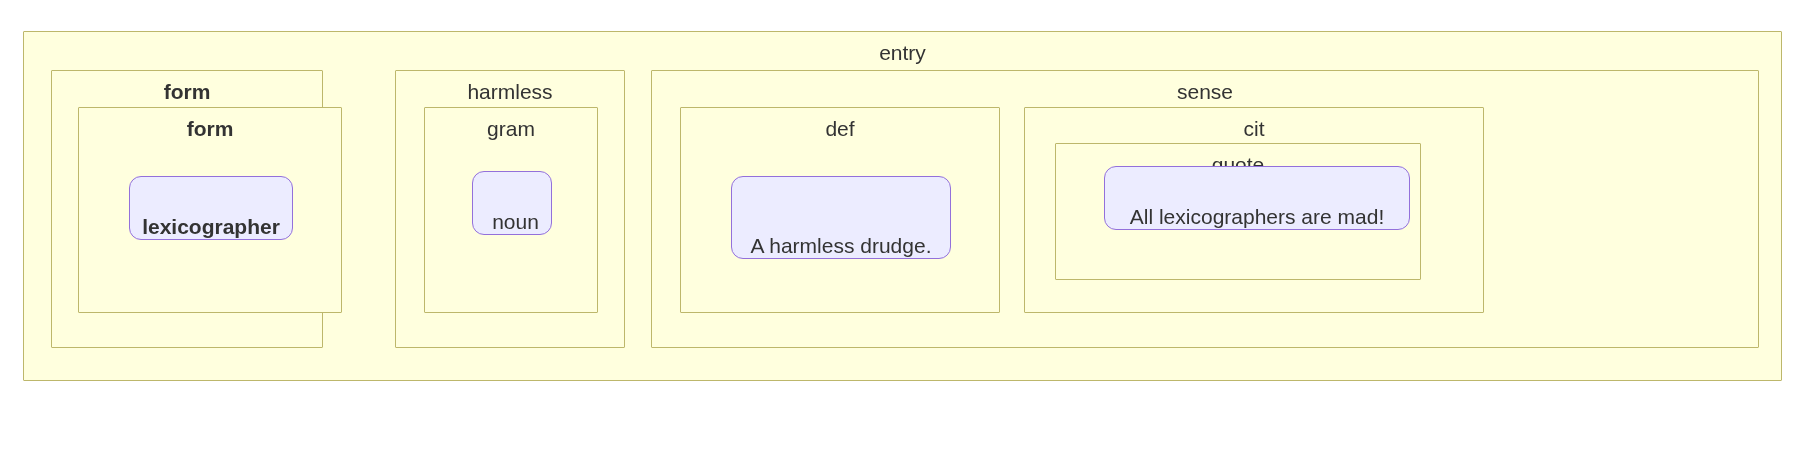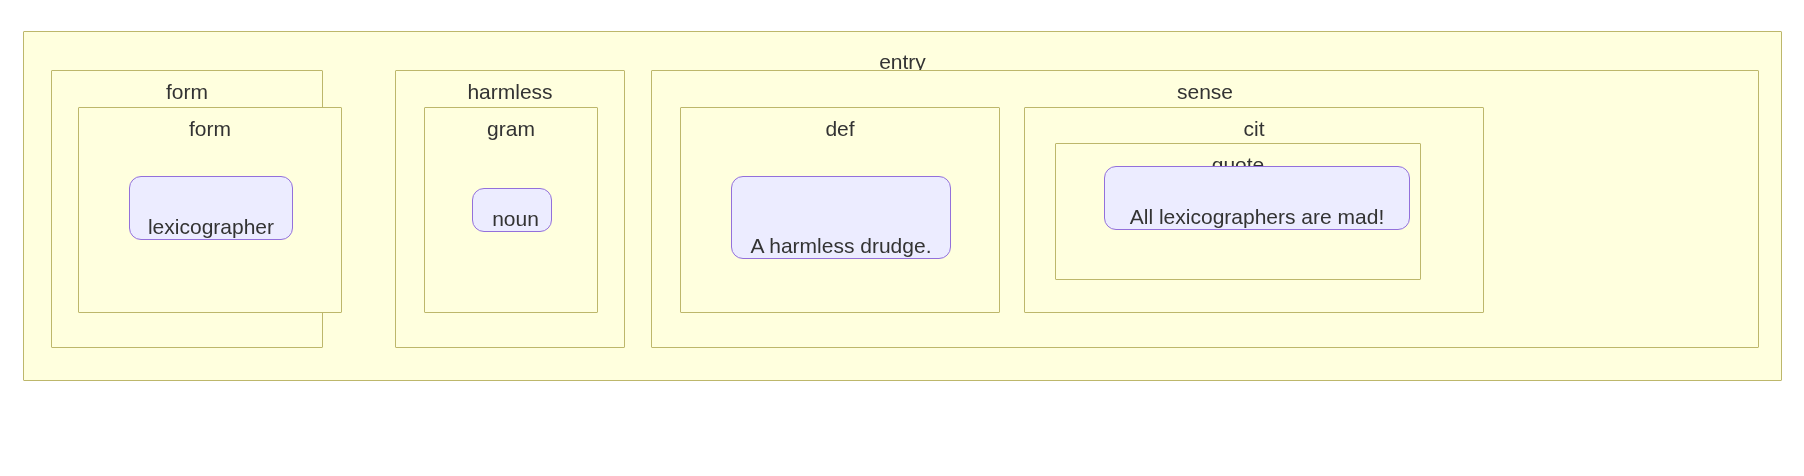--- a/index.html
+++ b/index.html
@@ -32,21 +32,21 @@
     right: 0;
     text-align: center;
     color: #333333;
     font-size: 21px;
     line-height: 24px;
     font-family: "Liberation Sans", sans-serif;
     white-space: nowrap;
   }
 
   
-  .lvl1 > .cluster-label { top: 18px; }
+  .lvl1 > .cluster-label { top: 9px; }
   .lvl2 > .cluster-label { top: 9px; }
   .lvl3 > .cluster-label { top: 9px; }
   .lvl4 > .cluster-label { top: 9px; }
 
   
   .node {
     position: absolute;
     box-sizing: border-box;
     background: #ececff;
     border: 1.6px solid #9370db;
@@ -59,31 +59,31 @@
     color: #333333;
     font-size: 21px;
     line-height: 24px;
     font-family: "Liberation Sans", sans-serif;
     white-space: nowrap;
     padding: 0 10px;
   }
 
   
   #entry      { left: 23px;   top: 31px;  width: 1759px; height: 350px; }
-  #form       { left: 27px;   top: 38px;  width: 272px;  height: 278px; }
+  #form       { left: 27px;   top: 38px;  width: 272px;  height: 278px; font-weight: bold; }
   #orth       { left: 26px;   top: 36px;  width: 264px;  height: 206px; }
   #gramGrp    { left: 371px;  top: 38px;  width: 230px;  height: 278px; }
   #gram       { left: 28px;   top: 36px;  width: 174px;  height: 206px; }
   #sense      { left: 627px;  top: 38px;  width: 1108px; height: 278px; }
   #def        { left: 28px;   top: 36px;  width: 320px;  height: 206px; }
   #cit        { left: 372px;  top: 36px;  width: 460px;  height: 206px; }
   #quote      { left: 30px;   top: 35px;  width: 366px;  height: 137px; }
 
   #node-orth  { left: 50px;   top: 68px;  width: 164px;  height: 64px; }
-  #node-gram  { left: 47px;   top: 80px;  width: 80px;   height: 44px; padding-left: 7px; }
+  #node-gram  { left: 47px;   top: 63px;  width: 80px;   height: 64px; padding-left: 7px; }
   #node-def   { left: 50px;   top: 68px;  width: 220px;  height: 83px; }
   #node-quote { left: 48px;   top: 22px;  width: 306px;  height: 64px; }
 </style>
 </head>
 <body>
 
 <div id="canvas">
 
   <div id="entry" class="cluster lvl1">
     <div class="cluster-label">entry</div>

